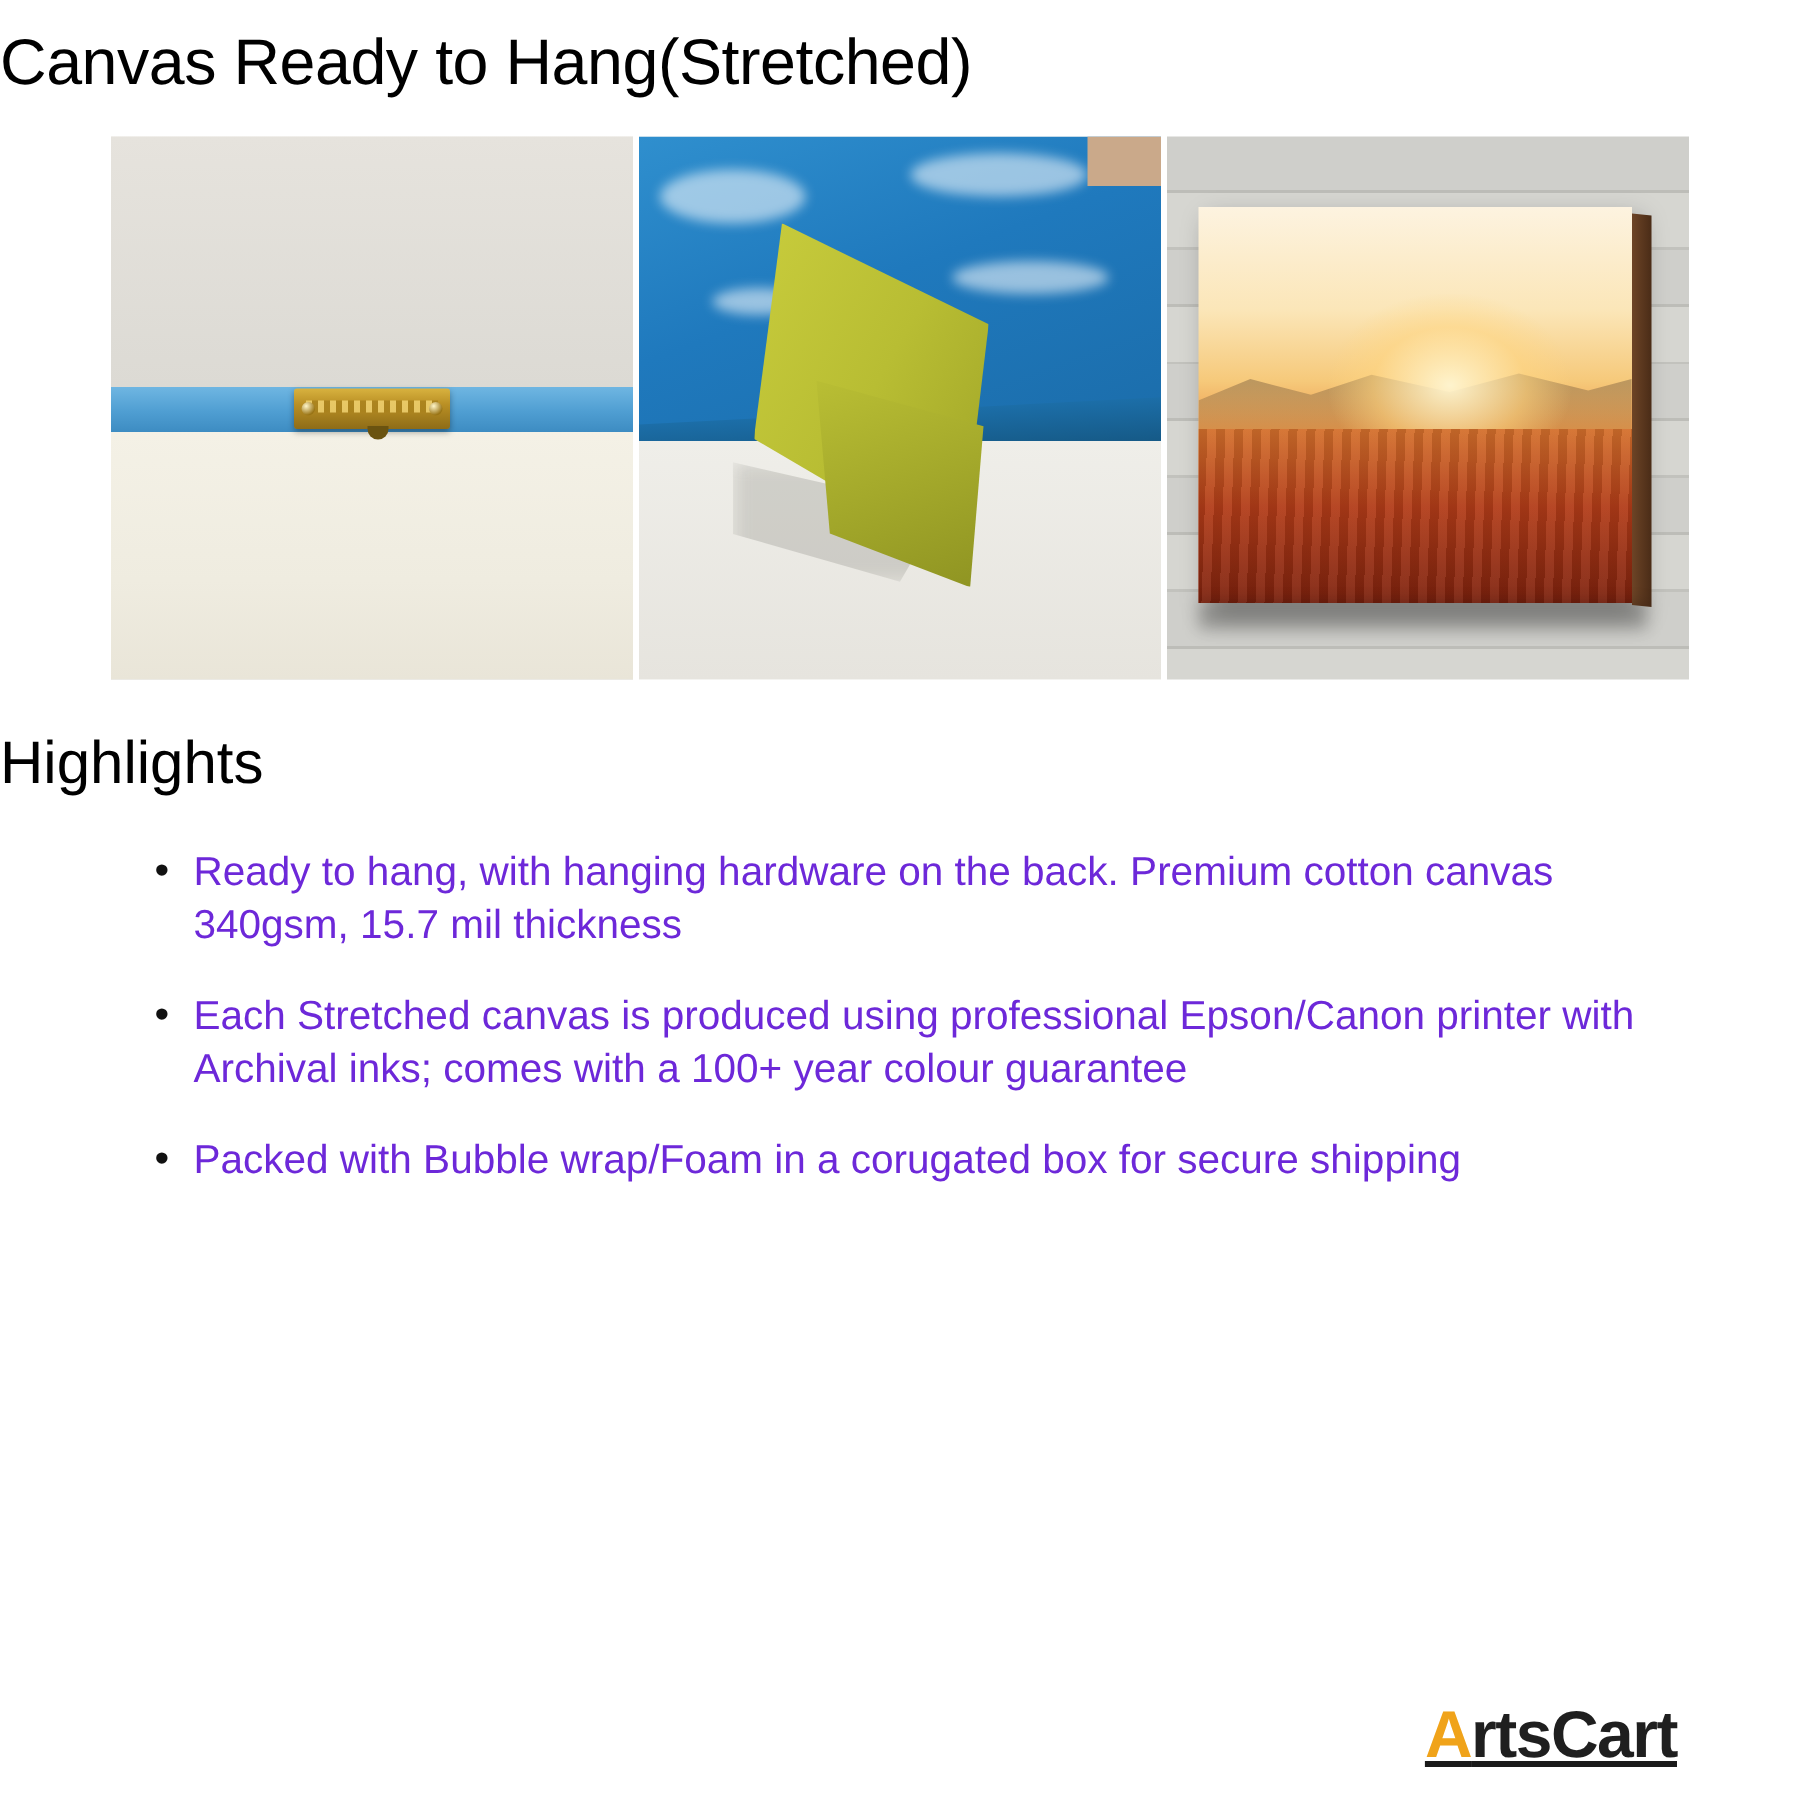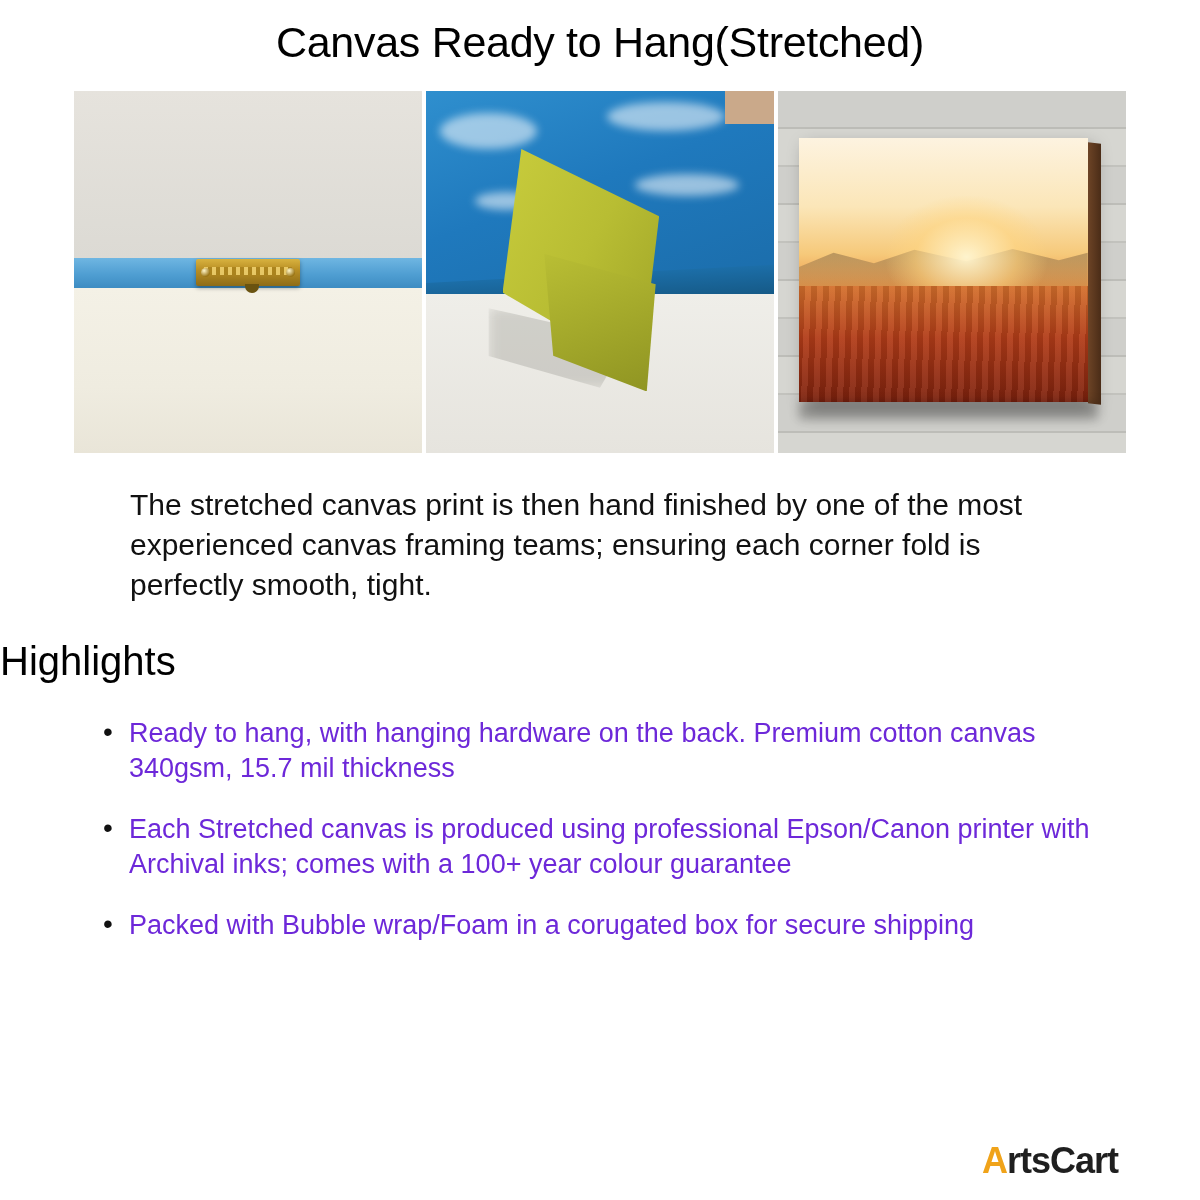--- a/index.html
+++ b/index.html
@@ -16,21 +16,20 @@
   }
   .page {
     position: relative;
     width: 1200px;
     height: 1200px;
     box-sizing: border-box;
   }
 
   
   .title {
-    text-align: center;
     font-size: 43px;
     font-weight: normal;
     letter-spacing: -0.3px;
     margin: 18px 0 0 0;
     color: #000;
   }
 
   
   .image-strip {
     display: flex;
@@ -274,24 +273,25 @@
     top: -2px;
     font-size: 28px;
     color: #111;
   }
 
   
   .logo {
     position: absolute;
     right: 82px;
     bottom: 36px;
-    font-size: 36px;
+    font-size: 44px;
     font-weight: bold;
     letter-spacing: -1px;
     color: #1a1a1a;
+    text-decoration: underline;
   }
   .logo .arts { color: #1f1f1f; }
   .logo .a-accent { color: #f0a31a; }
 </style>
 </head>
 <body>
 
 <div class="page">
 
   <h1 class="title">Canvas Ready to Hang(Stretched)</h1>
@@ -328,21 +328,20 @@
         <div class="sunglow"></div>
         <div class="field"></div>
         <div class="fieldtex"></div>
       </div>
       <div class="side"></div>
       <div class="wallshade"></div>
     </div>
 
   </div>
 
-  <p class="para">The stretched canvas print is then hand finished by one of the most experienced canvas framing teams; ensuring each corner fold is perfectly smooth, tight.</p>
 
   <h2 class="highlights-heading">Highlights</h2>
 
   <ul class="bullets">
     <li>Ready to hang,  with hanging hardware on the back.  Premium cotton canvas 340gsm, 15.7 mil thickness</li>
     <li>Each Stretched canvas is produced using professional Epson/Canon printer with Archival inks; comes with a 100+ year colour guarantee</li>
     <li>Packed with Bubble wrap/Foam in a corugated box for secure shipping</li>
   </ul>
 
   <div class="logo"><span class="a-accent">A</span><span class="arts">rtsCart</span></div>

